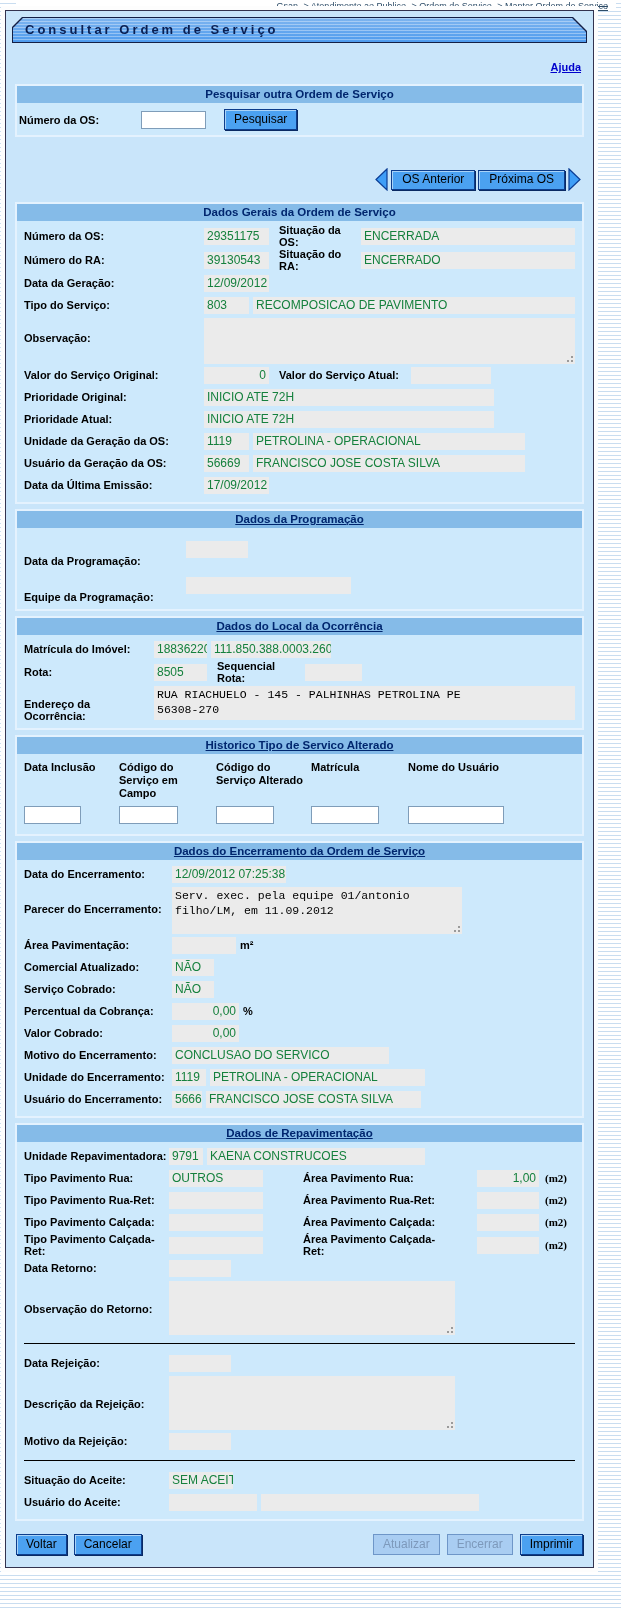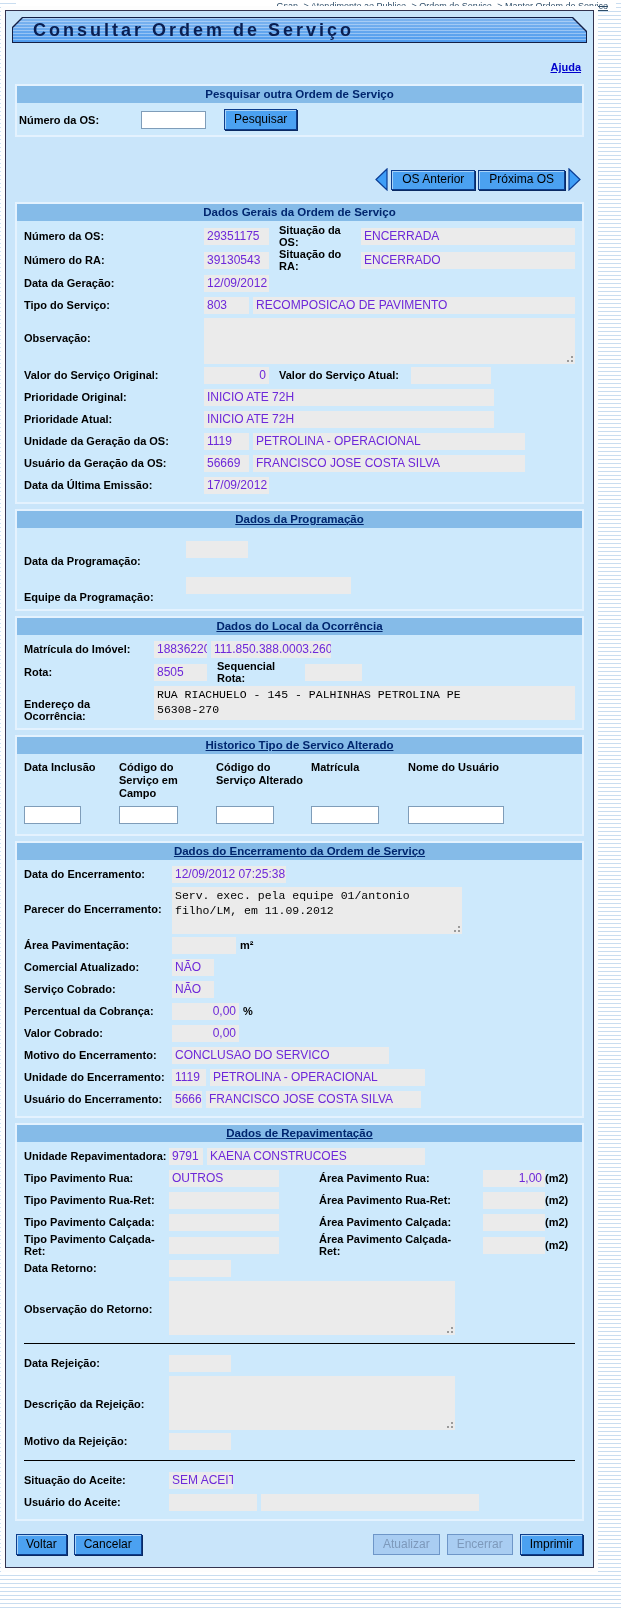--- a/index.html
+++ b/index.html
@@ -24,47 +24,47 @@
     border:1px solid #33334f;
     box-shadow:0 0 0 4px #fdfdfd;
     padding-bottom:10px;
   }
   
   .titlebar-outer {
     margin:6px 6px 0 6px; background:#141f45; padding:1px;
     clip-path:polygon(0 10px,10px 0,calc(100% - 14px) 0,100% 14px,100% 100%,0 100%);
   }
   .titlebar {
-    height:24px; line-height:24px; padding-left:20px;
+    height:24px; line-height:24px; padding-left:12px;
     clip-path:polygon(0 10px,10px 0,calc(100% - 14px) 0,100% 14px,100% 100%,0 100%);
     background:
       repeating-linear-gradient(180deg, rgba(255,255,255,.35) 0 1px, rgba(255,255,255,0) 1px 3px),
       linear-gradient(#7fb5ef,#4e9bee);
-    font-size:18px; font-weight:bold; letter-spacing:3px; color:#0a1f52;
+    font-size:13px; font-weight:bold; letter-spacing:3px; color:#0a1f52;
   }
   .help-row { text-align:right; padding:14px 12px 4px 0; }
   .help-link { color:#0000cc; font-weight:bold; font-size:11px; text-decoration:underline; cursor:pointer; }
 
   
   .section {
     margin:5px 9px; background:#cde9fc; border:2px solid #e4f2fe;
   }
   .sec-head {
     background:#85bbe8; text-align:center; font-weight:bold;
     font-size:11.5px; color:#00266e; padding:2px 0 3px 0;
   }
   .sec-head.u { text-decoration:underline; }
   .sec-body { padding:3px 5px 6px 5px; }
 
   .row { display:flex; align-items:center; min-height:22px; padding:0 2px; }
   .row.top { align-items:flex-start; padding-top:2px; }
   .lbl { font-weight:bold; font-size:11px; color:#000; flex-shrink:0; }
   .lbl.inline { margin-left:10px; }
   .val {
-    background:#ebebeb; color:#6d28d9; font-size:12px; min-height:17px;
+    background:#ebebeb; color:#15803d; font-size:12px; min-height:17px;
     line-height:17px; padding:0 3px; overflow:hidden; white-space:nowrap;
   }
   .num { text-align:right; }
   .gap { margin-left:4px; }
   .flex1 { flex:1; }
   .ta {
     background:#ebebeb; position:relative; font-size:12px;
     white-space:pre-wrap; padding:1px 12px 1px 3px; color:#000;
   }
   .mono { font-family:"Liberation Mono","DejaVu Sans Mono",monospace; font-size:11.5px; line-height:15px; }
@@ -75,21 +75,21 @@
     clip-path:polygon(100% 0,100% 100%,0 100%);
   }
   .unit { font-weight:bold; font-size:11px; }
 
   
   .lw180 { width:180px; } .lw162 { width:162px;margin-top:24px; } .lw130 { width:130px; }
   .lw148 { width:148px; } .lw145 { width:145px; }
 
   .w30{width:30px}.w34{width:34px}.w42{width:42px}.w45{width:45px}.w62{width:62px}
   .w64{width:64px}.w65{width:65px}.w67{width:67px}.w80{width:80px}.w88{width:88px}
-  .w90{width:110px}.w114{width:114px}.w120{width:120px}.w165{width:165px}
+  .w90{width:94px}.w114{width:114px}.w120{width:120px}.w165{width:165px}
   .w215{width:215px}.w218{width:218px}.w272{width:272px}.w286{width:286px}
   .w290{width:290px}.w322{width:290px}.w53{width:53px}.w57{width:57px}
 
   
   .btn {
     background:#4ba1f1; border:1px solid #0d3d8c; color:#000;
     font-family:"Liberation Sans",sans-serif; font-size:12px;
     padding:2px 9px 3px 9px; cursor:pointer;
     box-shadow:inset 1px 1px 0 #a9d3f8, 1px 1px 0 #0a2a63;
   }
@@ -114,21 +114,21 @@
   .hist-col { font-weight:bold; font-size:11px; line-height:13px; }
   .hc0{width:95px}.hc1{width:97px}.hc2{width:95px}.hc3{width:97px}.hc4{width:110px}
   .hist-inputs { display:flex; padding:6px 2px 4px 2px; }
   .hi0{width:57px;margin-right:38px}.hi1{width:59px;margin-right:38px}
   .hi2{width:58px;margin-right:37px}.hi3{width:68px;margin-right:29px}.hi4{width:96px}
 
   .divider { border-top:1px solid #000; margin:8px 2px; }
 
   
   .r-label2 { padding-left:0; width:150px; margin-left:40px; }
-  .r-unit { width:30px; }
+  .r-unit { margin-left:6px; width:30px;font-family:Liberation Serif, serif; }
 
   
   .footer { display:flex; align-items:center; padding:8px 10px 2px 10px; gap:7px; }
   .footer .right { margin-left:auto; display:flex; gap:7px; }
 </style>
 </head>
 <body>
 
 <div class="breadcrumb">Gsan -&gt; Atendimento ao Publico -&gt; Ordem de Servico -&gt; Manter Ordem de Servico</div>
 

